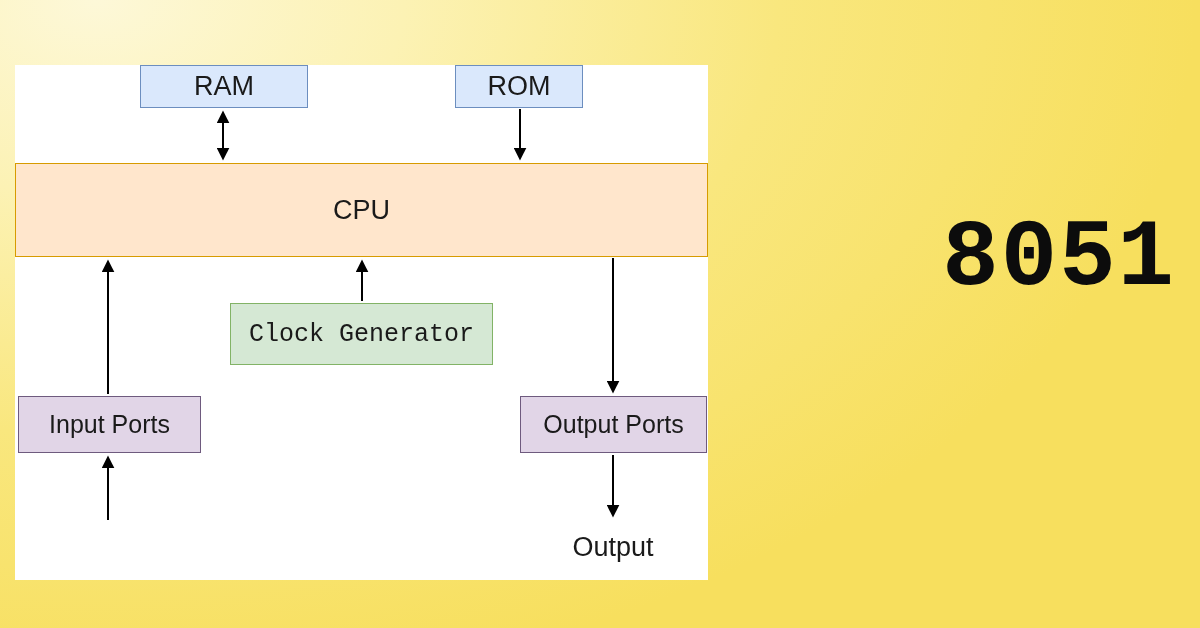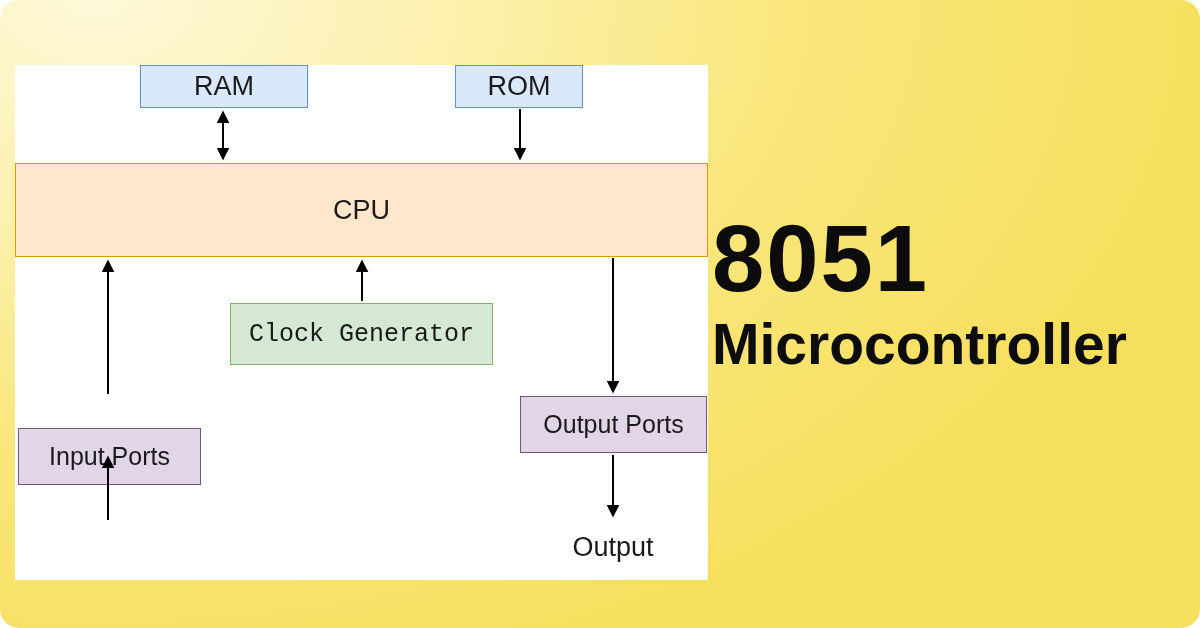--- a/index.html
+++ b/index.html
@@ -8,21 +8,20 @@
     font-family: "Liberation Sans", sans-serif;
     overflow: hidden;
   }
   .canvas {
     position: relative;
     width: 1200px;
     height: 628px;
     background: radial-gradient(ellipse 1100px 700px at 8% 0%,
                 #fdf8d8 0%, #fcf2b4 28%, #f9e77e 62%, #f7df5e 100%);
     overflow: hidden;
-    border-radius: 19px;
   }
   .panel {
     position: absolute;
     left: 15px; top: 65px;
     width: 693px; height: 515px;
     background: #ffffff;
   }
   .block {
     position: absolute;
     display: flex;
@@ -49,21 +48,20 @@
   .block-clock {
     left: 230px; top: 303px; width: 263px; height: 62px;
     background: #d5e8d4; border: 1px solid #82b366;
     font-size: 25px;
     font-family: Liberation Mono, monospace;
   }
   .block-input-ports {
     left: 18px; top: 396px; width: 183px; height: 57px;
     background: #e1d5e7; border: 1px solid #6e5a7e;
     font-size: 25px;
-    margin-top: 32px;
   }
   .block-output-ports {
     left: 520px; top: 396px; width: 187px; height: 57px;
     background: #e1d5e7; border: 1px solid #6e5a7e;
     font-size: 25px;
   }
   .ext-label {
     position: absolute;
     width: 160px;
     text-align: center;
@@ -73,25 +71,25 @@
   .ext-label-inputs  { left: 28px;  top: 532px; }
   .ext-label-outputs { left: 533px; top: 532px; }
   .arrows {
     position: absolute;
     left: 0; top: 0;
     width: 1200px; height: 628px;
     pointer-events: none;
   }
   .title-block {
     position: absolute;
-    left: 712px; top: 212px;
+    left: 688px; top: 212px;
     width: 488px;
-    text-align: left;
+    text-align: right;
     color: #0c0c0c;
-    font-family: Liberation Sans, sans-serif;
+    font-family: Liberation Mono, monospace;
     font-weight: bold;
   }
   .title-line1 {
     font-size: 94px;
     line-height: 1.0;
     letter-spacing: 2px;
   }
   .title-line2 {
     font-size: 57px;
     line-height: 1.15;
@@ -150,16 +148,15 @@
 
     <line x1="613" y1="258" x2="613" y2="391" stroke="#000" stroke-width="2" marker-end="url(#arrowhead)"></line>
 
     <line x1="108" y1="520" x2="108" y2="458" stroke="#000" stroke-width="2" marker-end="url(#arrowhead)"></line>
 
     <line x1="613" y1="455" x2="613" y2="515" stroke="#000" stroke-width="2" marker-end="url(#arrowhead)"></line>
   </svg>
 
   <div class="title-block">
     <div class="title-line1">8051</div>
-    <div class="title-line2">Microcontroller</div>
   </div>
 
 </div>
 
 </body></html>

